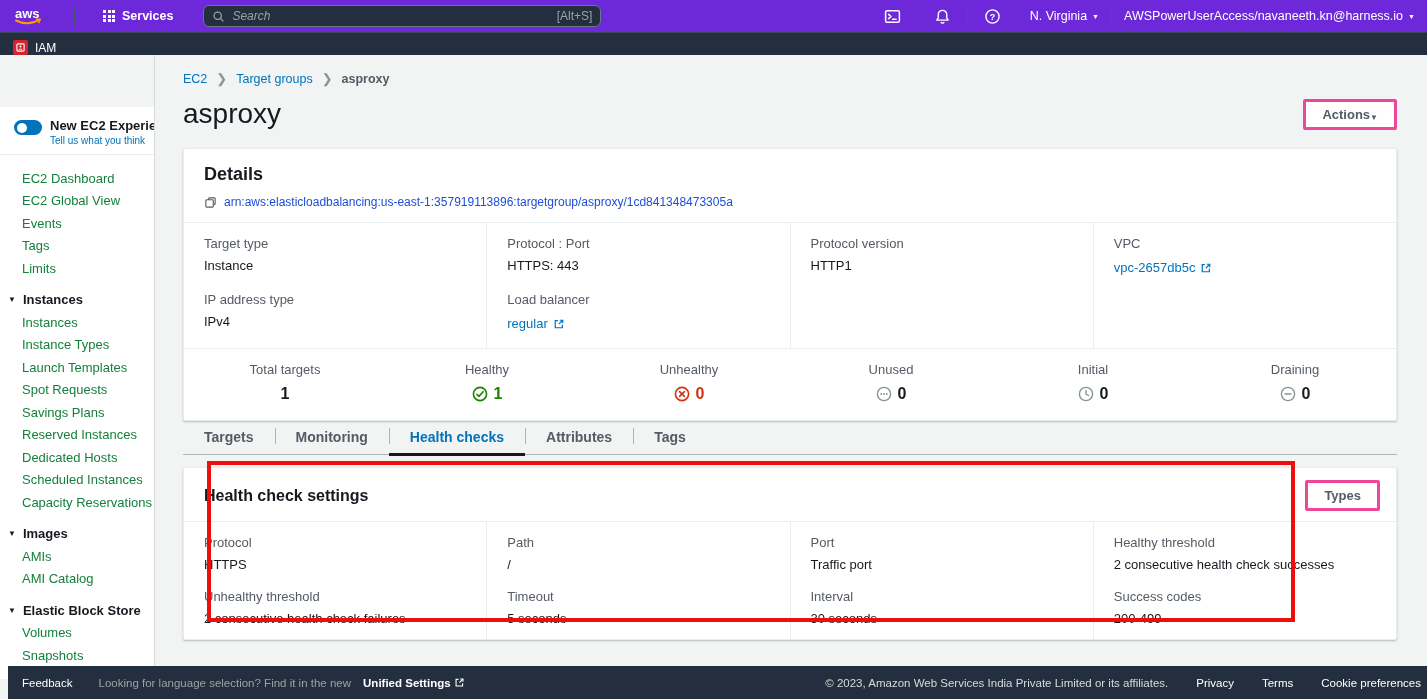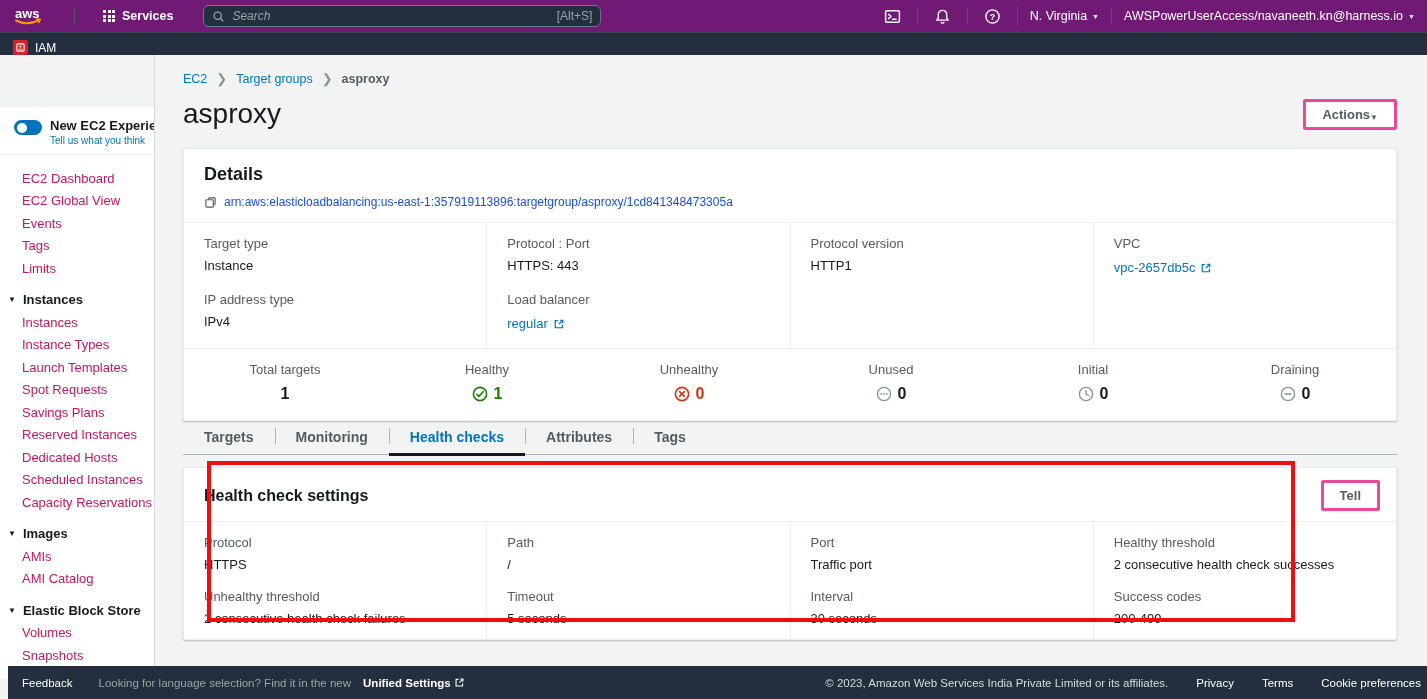--- a/index.html
+++ b/index.html
@@ -2,21 +2,21 @@
 <html><head>
 <meta charset="utf-8">
 <style>
   * { box-sizing: border-box; margin: 0; padding: 0; }
   html,body { width:1427px; height:699px; }
   body {
     font-family: "Liberation Sans", sans-serif;
     background:#f2f3f3; color:#16191f; position:relative; overflow:hidden;
   }
   
-  .topnav { height:30px; background:#701a75; display:flex; align-items:center; padding:16px 12px; color:#fff;gap:16px; }
+  .topnav { height:30px; background:#6d28d9; display:flex; align-items:center; padding:16px 12px; color:#fff;gap:16px; }
   .nav-divider { width:1px; height:18px; background:#49566a; margin:0 12px; }
   .logo-wrap { display:flex; align-items:center; }
   .services { display:flex; align-items:center; gap:7px; font-size:12.5px; font-weight:bold; cursor:pointer; }
   .grid-icon { display:grid; grid-template-columns:repeat(3,3px); grid-gap:1.5px; }
   .grid-icon i { width:3px; height:3px; background:#fff; display:block; }
   .searchbox { margin-left:14px; width:398px; height:22px; border:1px solid #6b7687; border-radius:6px;
     display:flex; align-items:center; padding:0 8px; gap:7px; background:#232f3e; }
   .searchbox input { flex:1; background:transparent; border:none; outline:none; color:#eee;
     font-style:italic; font-size:12px; font-family:"Liberation Sans",sans-serif; }
   .searchbox input::placeholder { color:#95a5a6; }
@@ -34,21 +34,21 @@
   .sidebar { width:155px; border-right:1px solid #d5dbdb; background:#f2f3f3; display:flex; flex-direction:column; }
   .sidebar-spacer { height:52px; }
   .sidebar-panel { background:#fff; flex:1; overflow:hidden; }
   .exp-header { padding:11px 12px 8px 14px; display:flex; align-items:flex-start; border-bottom:1px solid #eaeded; }
   .toggle { width:28px; height:15px; border-radius:8px; background:#0073bb; position:relative; flex:0 0 auto; margin-top:2px; cursor:pointer; }
   .toggle i { position:absolute; left:3px; top:2.5px; width:10px; height:10px; border-radius:50%; background:#fff; }
   .exp-text { margin-left:8px; }
   .exp-title { font-size:13px; font-weight:bold; color:#16191f; white-space:nowrap; }
   .exp-sub { font-size:10px; color:#0073bb; margin-top:2px; cursor:pointer; }
   .side-nav { padding-top:12px; }
-  .nav-item { height:22.5px; display:flex; align-items:center; padding-left:22px; font-size:13px; color:#be185d; cursor:pointer; white-space:nowrap; }
+  .nav-item { height:22.5px; display:flex; align-items:center; padding-left:22px; font-size:13px; color:#15803d; cursor:pointer; white-space:nowrap; }
   .nav-section-head { height:22.5px; display:flex; align-items:center; gap:7px; padding-left:8px;
     font-size:13px; font-weight:bold; color:#16191f; margin-top:9px; cursor:pointer; white-space:nowrap; }
   .tri { font-size:8px; color:#16191f; }
   
   .main { flex:1; padding:0 30px 0 28px; position:relative; }
   .breadcrumb { margin-top:16px; display:flex; align-items:center; gap:9px; font-size:12.5px; }
   .crumb-link { color:#0073bb; cursor:pointer; }
   .crumb-sep { color:#879596; font-size:13px; }
   .crumb-current { color:#545b64; font-weight:bold; }
   .title-row { margin-top:12px; display:flex; justify-content:space-between; align-items:center; }
@@ -378,21 +378,21 @@
       <div class="tab">Monitoring</div>
       <div class="tab active">Health checks</div>
       <div class="tab">Attributes</div>
       <div class="tab">Tags</div>
     </div>
 
     <div class="panel health-panel">
       <div class="hc-head">
         <span class="hc-title">Health check settings</span>
         <button class="btn">
-          <span>Tell</span>
+          <span>Types</span>
         </button>
       </div>
       <div class="h-divider"></div>
       <div class="grid4 hc-grid">
         <div class="gcol">
           <div>
             <div class="field-label">Protocol</div>
             <div class="field-value">HTTPS</div>
           </div>
           <div>

